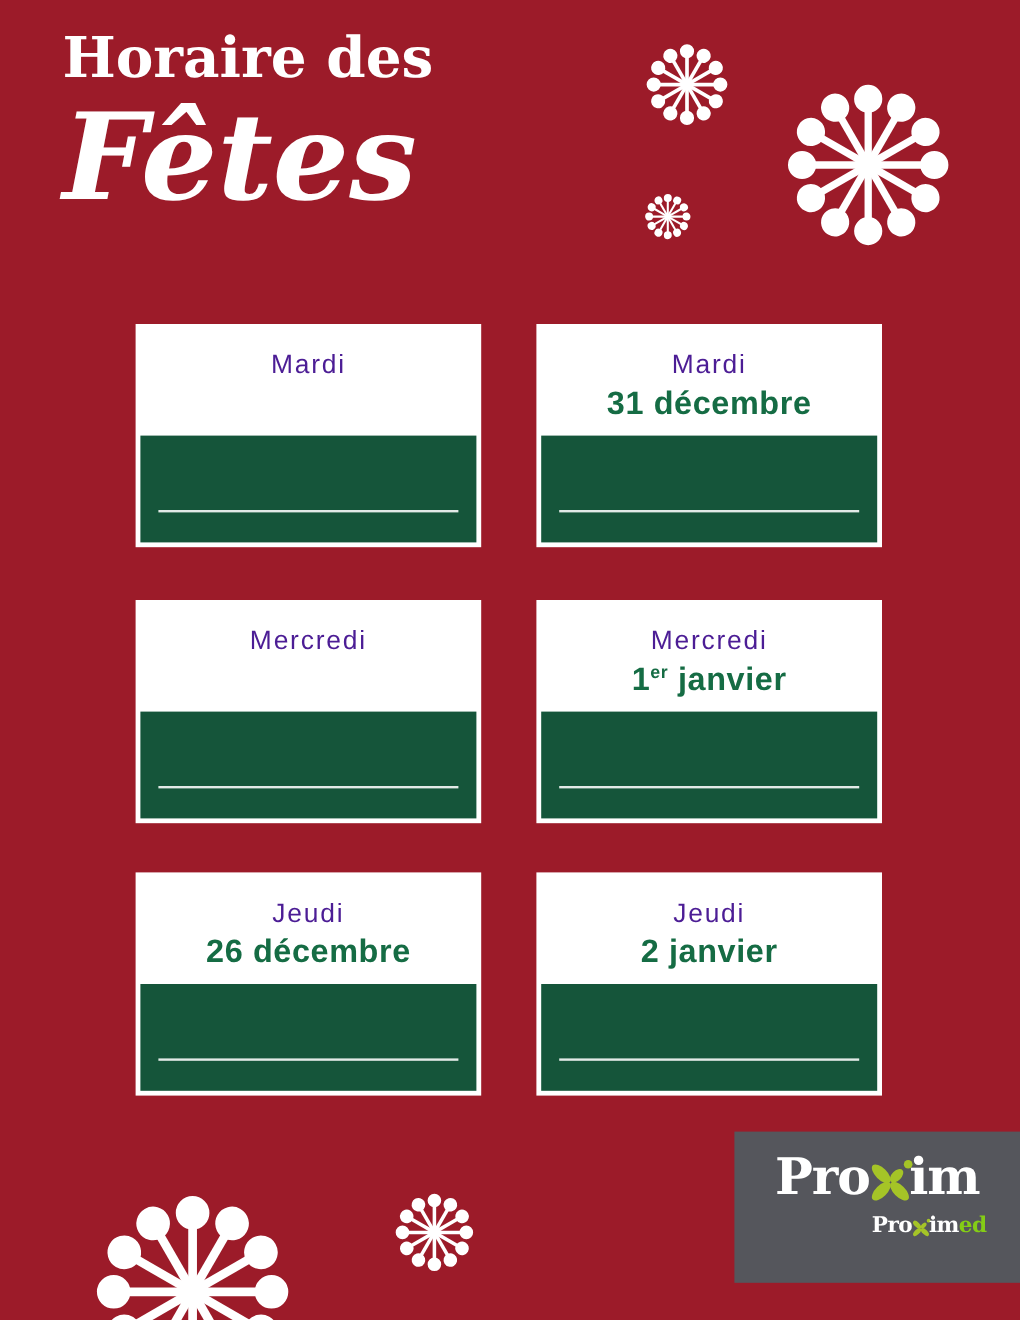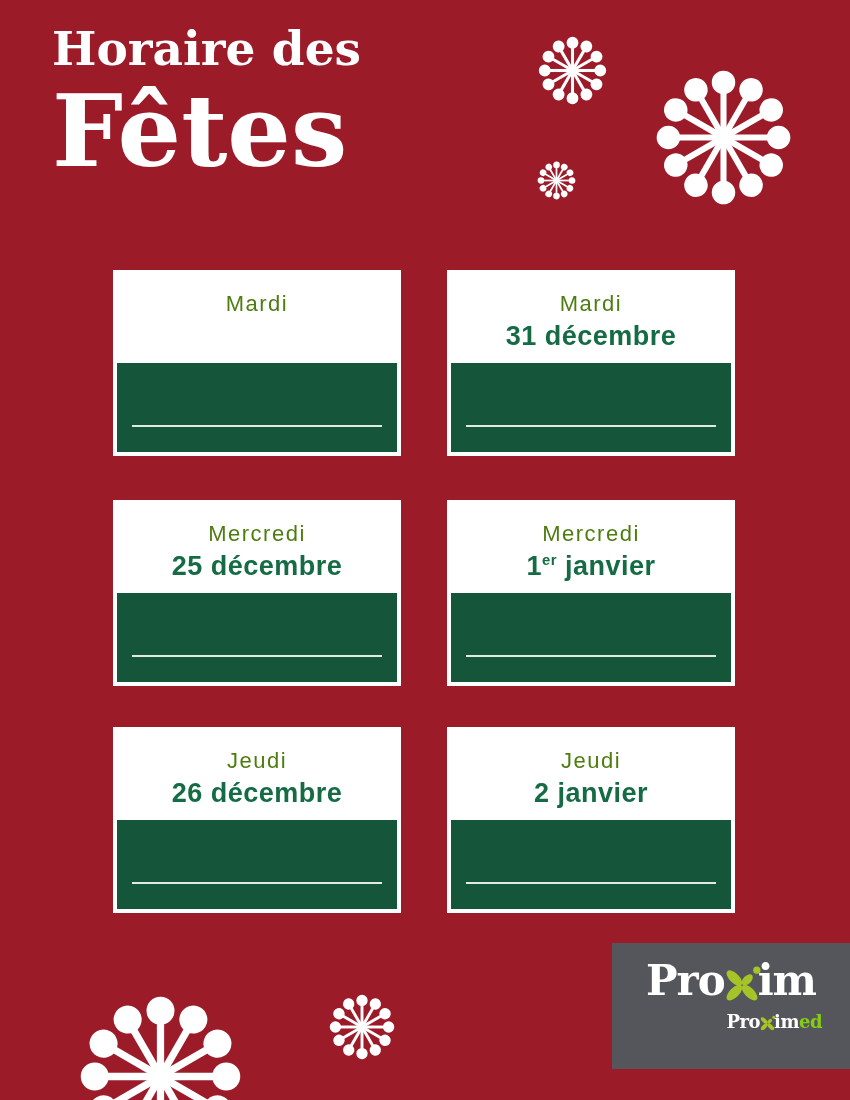--- a/index.html
+++ b/index.html
@@ -12,41 +12,41 @@
   }
 
   
   .title-block { position: absolute; left: 52px; top: 20px; color: #ffffff; }
   .title-line1 {
     font-family: "DejaVu Serif", serif; font-weight: bold;
     font-size: 47px; line-height: 58px; letter-spacing: 0px;
   }
   .title-line2 {
     font-family: "DejaVu Serif", serif; font-weight: bold;
-    font-size: 100px; line-height: 102px; letter-spacing: 0px; margin-top: 2px;
+    font-size: 100px; line-height: 102px; letter-spacing: 0px; margin-top: 2px; font-style: italic;
   }
 
   
   .flake { position: absolute; }
 
   
   .card {
     position: absolute; width: 288px; height: 186px;
     background: #ffffff;
   }
   .c1 { left: 113px; top: 270px; }
   .c2 { left: 447px; top: 270px; }
   .c3 { left: 113px; top: 500px; }
   .c4 { left: 447px; top: 500px; }
   .c5 { left: 113px; top: 727px; }
   .c6 { left: 447px; top: 727px; }
 
   .day-label {
     margin-top: 21px; text-align: center;
-    font-size: 22px; color: #4d7c0f; letter-spacing: 1.5px;
+    font-size: 22px; color: #4c1d95; letter-spacing: 1.5px;
   }
   .date-label {
     margin-top: 4px; text-align: center;
     font-size: 27px; font-weight: bold; color: #156C44; letter-spacing: 0.5px;
   }
   .date-label sup { font-size: 0.55em; }
   .hours-area {
     position: absolute; left: 4px; right: 4px; top: 93px; bottom: 4px;
     background: #15553A;
   }
@@ -178,21 +178,20 @@
   <div class="card c2">
     <div class="day-label">Mardi</div>
     <div class="date-label"><span>31</span><sup></sup><span> décembre</span></div>
     <div class="hours-area">
       <div class="hours-blank-line"></div>
     </div>
   </div>
 
   <div class="card c3">
     <div class="day-label">Mercredi</div>
-    <div class="date-label"><span>25</span><sup></sup><span> décembre</span></div>
     <div class="hours-area">
       <div class="hours-blank-line"></div>
     </div>
   </div>
 
   <div class="card c4">
     <div class="day-label">Mercredi</div>
     <div class="date-label"><span>1</span><sup>er</sup><span> janvier</span></div>
     <div class="hours-area">
       <div class="hours-blank-line"></div>

